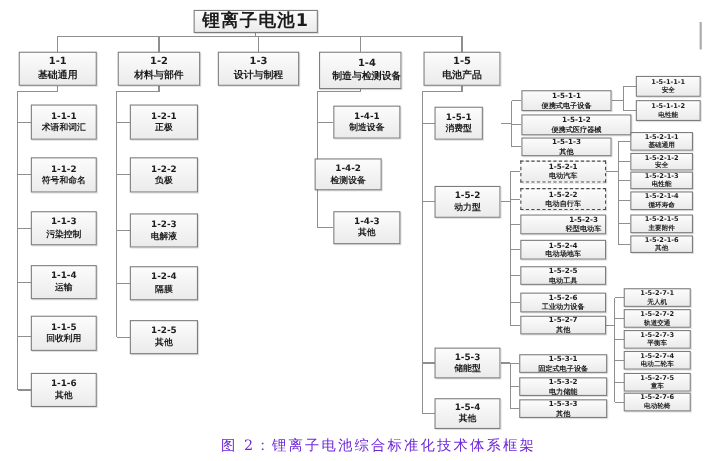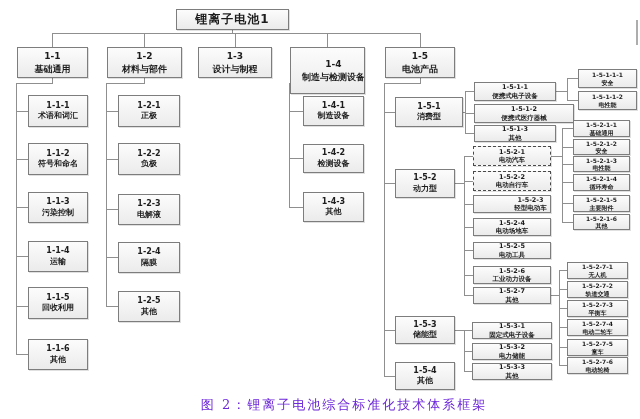--- a/index.html
+++ b/index.html
@@ -10,21 +10,21 @@
   #connector-svg{position:absolute;left:0;top:0;pointer-events:none;}
   .node{
     position:absolute;box-sizing:border-box;
     border:1px solid #7d7d7d;
     background:linear-gradient(180deg,#fcfcfc 0%,#ebebeb 100%);
     display:flex;flex-direction:column;align-items:center;justify-content:center;
     text-align:center;color:#1c1c1c;font-weight:700;overflow:hidden;
     box-shadow:1px 1px 0 rgba(0,0,0,0.12);
   }
   .node .code,.node .label{display:block;white-space:nowrap;}
-  .d1{font-size:12px;letter-spacing:1px;}
+  .d1{font-size:16px;letter-spacing:1px;}
   .d2{font-size:9px;line-height:1.35;}
   .d3{font-size:8px;line-height:1.3;}
   .d4{font-size:6.5px;line-height:1.25;}
   .d5{font-size:6px;line-height:1.25;}
   .dashed{border:1px dashed #4a4a4a;}
   #figure-caption{
     position:absolute;left:0;right:0;top:396px;text-align:center;text-indent:48px;
     font-family:"DejaVu Serif",serif;font-size:13px;color:#6d28d9;letter-spacing:2px;
   }
   #edge-artifact{position:absolute;left:636px;top:20px;width:2px;height:25px;background:#adadad;}
@@ -46,21 +46,21 @@
       <span class="label">基础通用</span>
     </div>
     <div class="node d2" style="left: 107px; top: 47px; width: 75px; height: 31px;">
       <span class="code">1-2</span>
       <span class="label">材料与部件</span>
     </div>
     <div class="node d2" style="left: 198px; top: 47px; width: 74px; height: 31px;">
       <span class="code">1-3</span>
       <span class="label">设计与制程</span>
     </div>
-    <div class="node d2" style="left: 290px; top: 47px; width: 75px; height: 47px; padding-left: 12px;">
+    <div class="node d2" style="left: 290px; top: 47px; width: 75px; height: 34px; padding-left: 12px;">
       <span class="code">1-4</span>
       <span class="label">制造与检测设备</span>
     </div>
     <div class="node d2" style="left: 385px; top: 47px; width: 70px; height: 31px;">
       <span class="code">1-5</span>
       <span class="label">电池产品</span>
     </div>
     <div class="node d3" style="left: 28px; top: 95px; width: 60px; height: 32px;">
       <span class="code">1-1-1</span>
       <span class="label">术语和词汇</span>
@@ -102,29 +102,29 @@
       <span class="label">隔膜</span>
     </div>
     <div class="node d3" style="left: 118px; top: 291px; width: 62px; height: 31px;">
       <span class="code">1-2-5</span>
       <span class="label">其他</span>
     </div>
     <div class="node d3" style="left: 303px; top: 96px; width: 61px; height: 30px;">
       <span class="code">1-4-1</span>
       <span class="label">制造设备</span>
     </div>
-    <div class="node d3" style="left: 303px; top: 144px; width: 61px; height: 29px;">
+    <div class="node d3" style="left: 286px; top: 144px; width: 61px; height: 29px;">
       <span class="code">1-4-2</span>
       <span class="label">检测设备</span>
     </div>
     <div class="node d3" style="left: 303px; top: 192px; width: 61px; height: 30px;">
       <span class="code">1-4-3</span>
       <span class="label">其他</span>
     </div>
-    <div class="node d3" style="left: 395px; top: 97px; width: 68px; height: 30px;">
+    <div class="node d3" style="left: 395px; top: 97px; width: 44px; height: 30px;">
       <span class="code">1-5-1</span>
       <span class="label">消费型</span>
     </div>
     <div class="node d3" style="left: 395px; top: 169px; width: 60px; height: 29px;">
       <span class="code">1-5-2</span>
       <span class="label">动力型</span>
     </div>
     <div class="node d3" style="left: 395px; top: 316px; width: 60px; height: 28px;">
       <span class="code">1-5-3</span>
       <span class="label">储能型</span>

